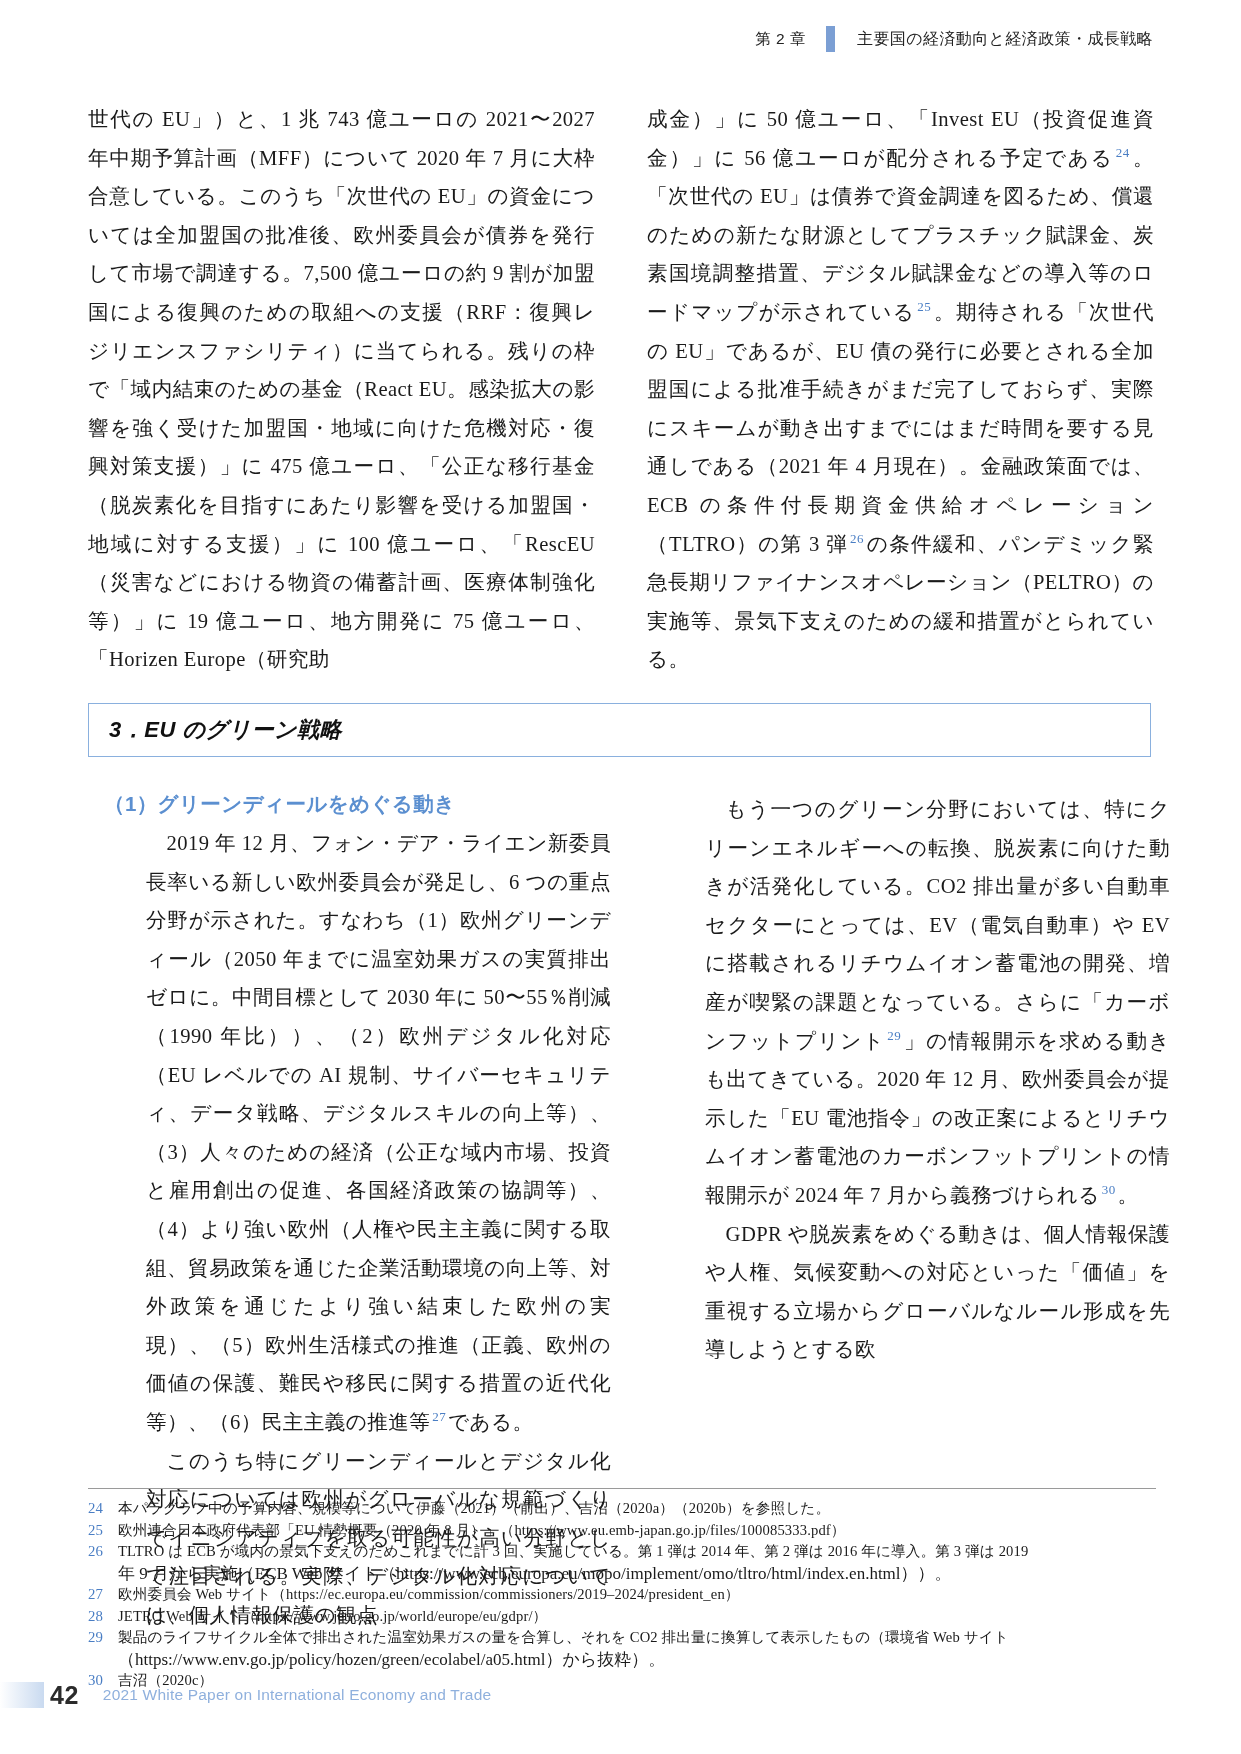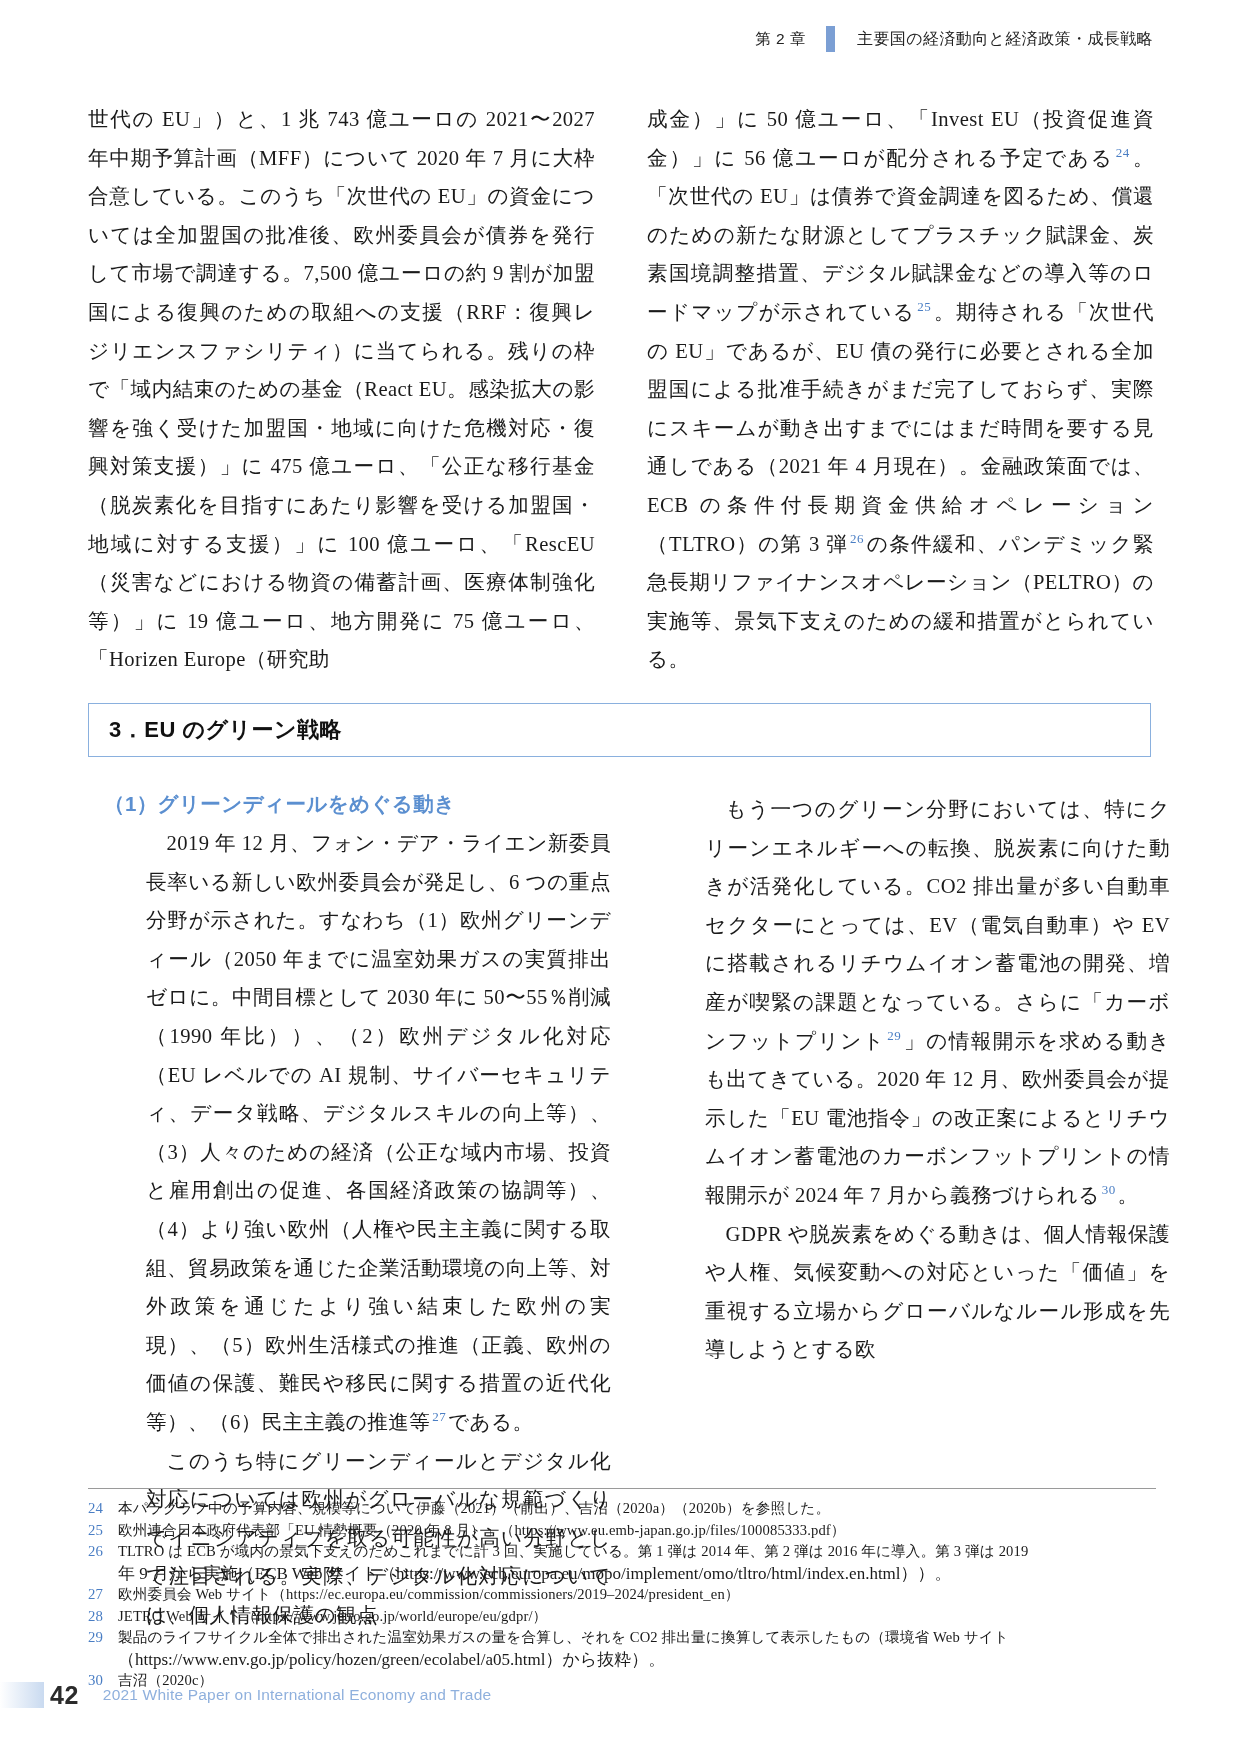--- a/index.html
+++ b/index.html
@@ -88,20 +88,21 @@
     position: absolute;
     left: 88px;
     width: 1063px;
     top: 703px;
     height: 54px;
     border: 1.6px solid #8ab0de;
     box-sizing: border-box;
     display: flex;
     align-items: center;
     background: #fff;
+    font-style: italic;
   }
   .section-box-label {
     font-family: "Liberation Sans", "DejaVu Sans", sans-serif;
     font-weight: bold;
     font-size: 22px;
     color: #111;
     padding-left: 20px;
     letter-spacing: 0.5px;
   }
 

